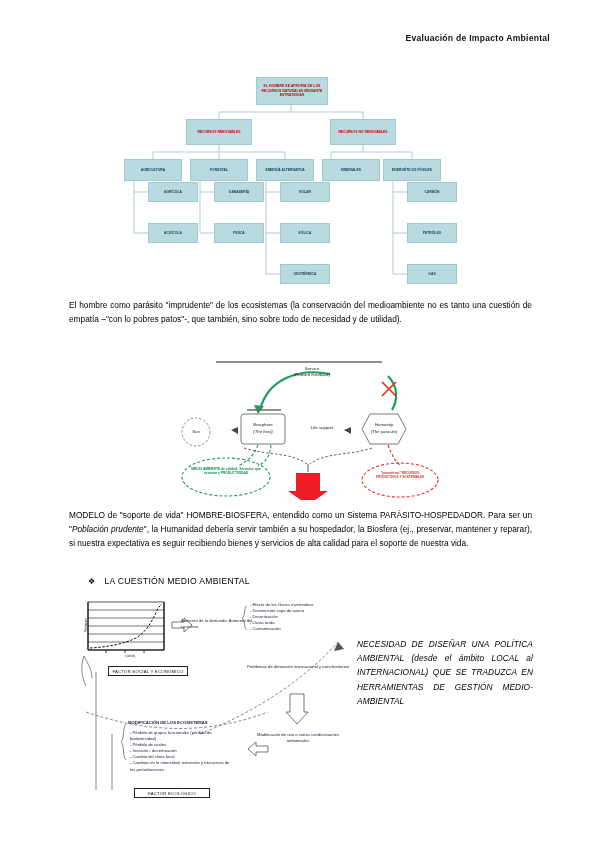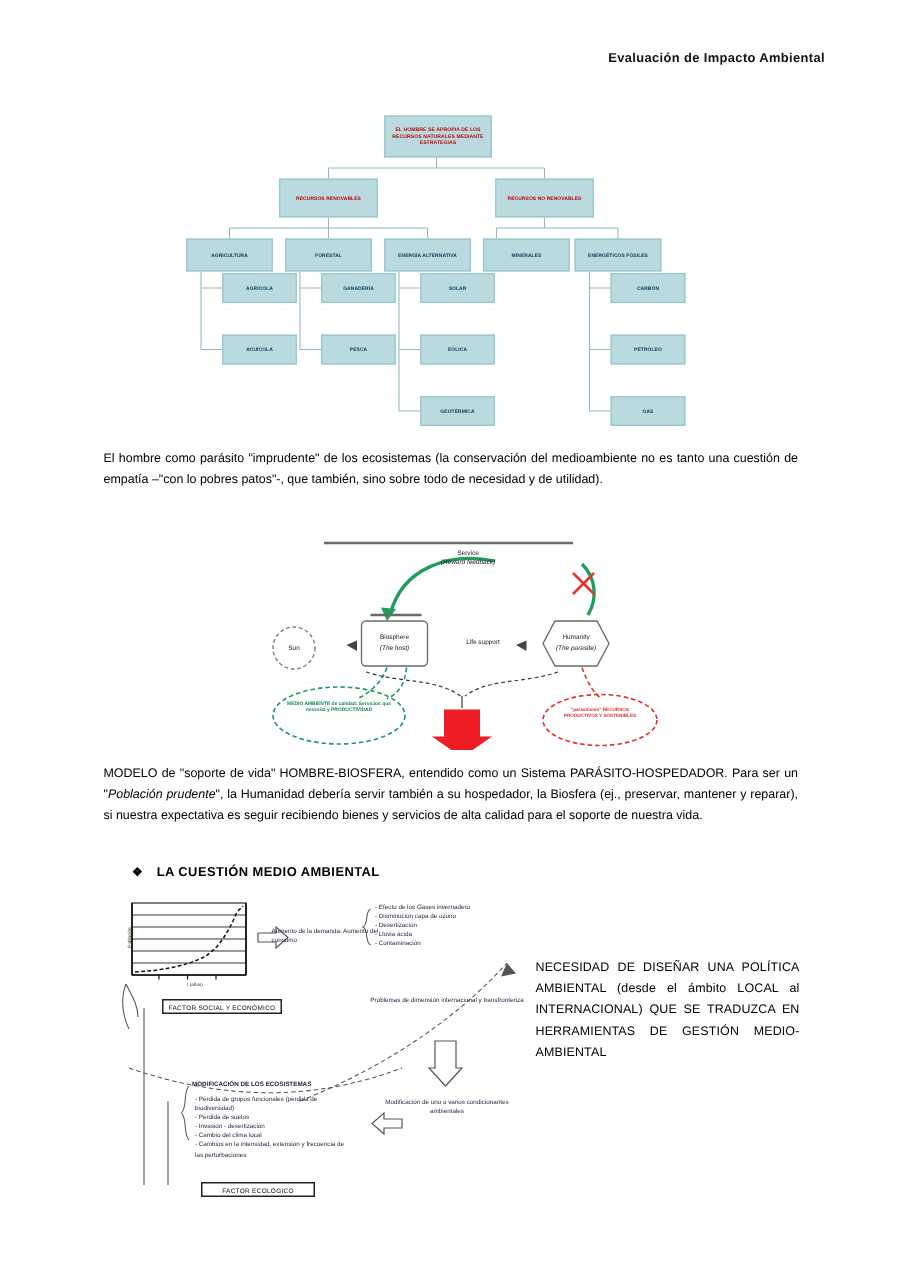--- a/index.html
+++ b/index.html
@@ -38,21 +38,21 @@
   }
   .para i{font-style:italic;}
 
   .bullet{
     position:absolute;font-size:8.6px;letter-spacing:.3px;
   }
   .bullet .dia{margin-right:9px;font-size:8px;}
 
   .rblock{
     position:absolute;font-size:8.3px;line-height:14.2px;
-    text-align:justify;letter-spacing:.1px;
+    text-align:justify;letter-spacing:.1px;font-style:italic;
   }
 
   
   .mid{position:absolute;left:0;top:352px;width:600px;height:148px;}
   .mid svg{position:absolute;left:0;top:0;}
   .mlabel{position:absolute;text-align:center;font-size:4.3px;line-height:1.3;color:#1b1b1b;}
   .mlabel.it{font-style:italic;}
   .greenbub{position:absolute;text-align:center;font-size:3.3px;line-height:1.35;
       color:#118a4e;font-weight:bold;}
   .redbub{position:absolute;text-align:center;font-size:3.1px;line-height:1.35;
@@ -204,21 +204,21 @@
     <div class="mlabel it" style="left:362px;top:77px;width:44px;">(The parasite)</div>
 
     <div class="greenbub" style="left:189px;top:115px;width:74px;">MEDIO AMBIENTE de calidad: Servicios que necesita y PRODUCTIVIDAD</div>
     <div class="redbub" style="left:369px;top:119px;width:62px;">"parasitismo" RECURSOS PRODUCTIVOS Y SOSTENIBLES</div>
   </div>
 
   <div class="para" style="left:69px;top:508px;width:463px;">
     <span>MODELO de "soporte de vida" HOMBRE-BIOSFERA, entendido como un Sistema PARÁSITO-HOSPEDADOR. Para ser un </span><span>"</span><i>Población prudente</i><span>", la Humanidad debería servir también a su hospedador, la Biosfera (ej., preservar, mantener y reparar), si nuestra expectativa es seguir recibiendo bienes y servicios de alta calidad para el soporte de nuestra vida.</span>
   </div>
 
-  <div class="bullet" style="left:88px;top:576px;font-weight:bold;">
+  <div class="bullet" style="left:88px;top:576px;">
     <span class="dia">❖</span><span>LA CUESTIÓN MEDIO AMBIENTAL</span>
   </div>
 
   <div class="rblock" style="left:357px;top:637px;width:176px;">NECESIDAD DE DISEÑAR UNA POLÍTICA AMBIENTAL (desde el ámbito LOCAL al INTERNACIONAL) QUE SE TRADUZCA EN HERRAMIENTAS DE GESTIÓN MEDIO-AMBIENTAL</div>
 
   <div class="bot">
     <svg width="600" height="230">
 
       <rect x="88" y="8" width="76" height="48" fill="#ffffff" stroke="#2b2b2b" stroke-width="0.8"></rect>
       <g stroke="#3a3a3a" stroke-width="0.7">

